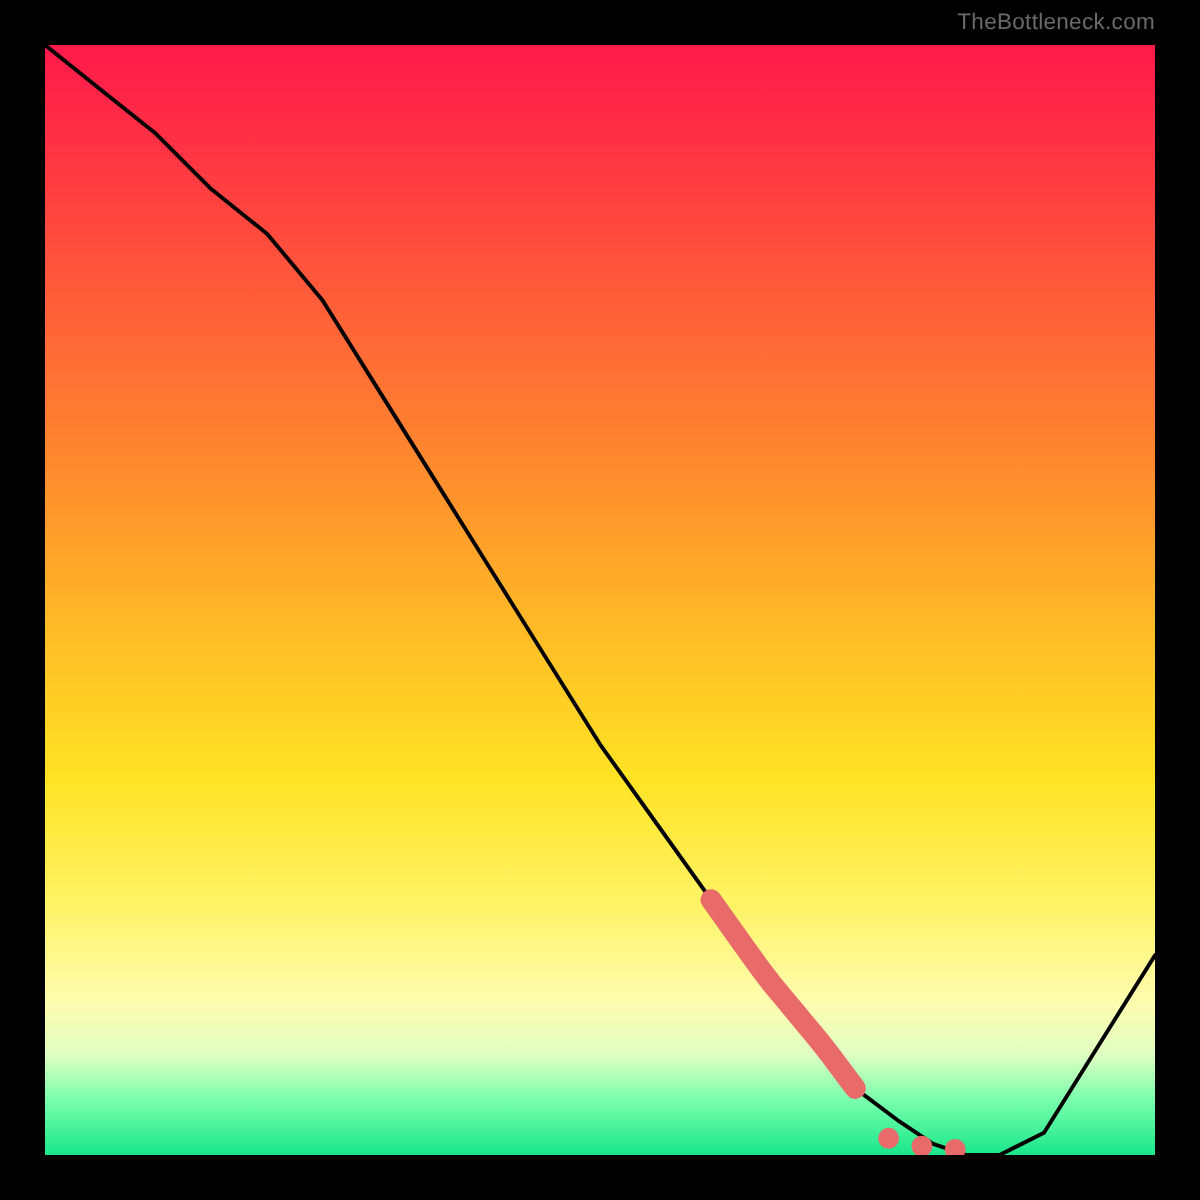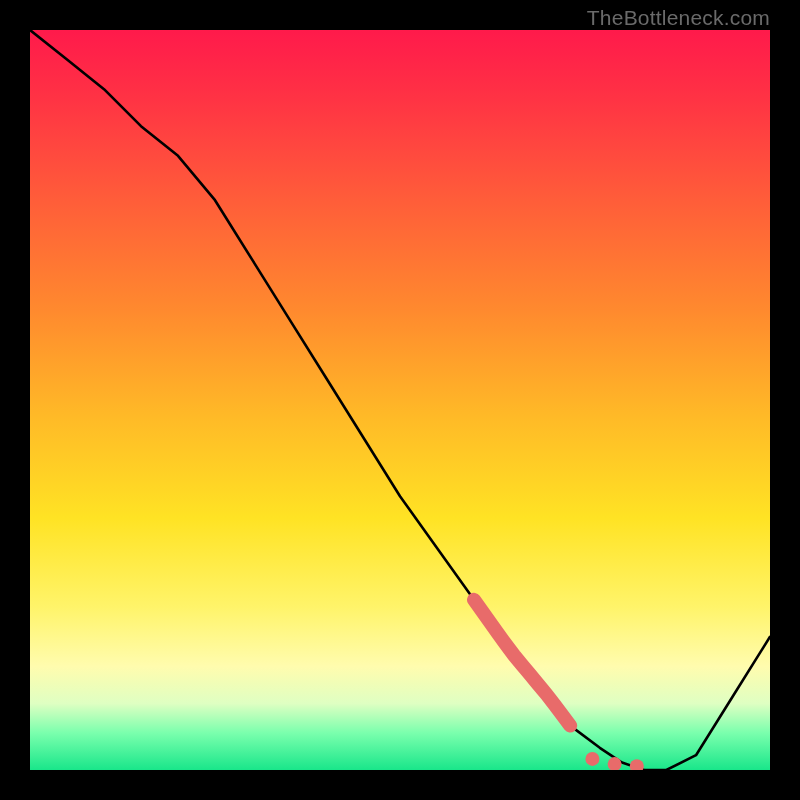--- a/index.html
+++ b/index.html
@@ -38,21 +38,21 @@
       #dfffc2 91%,
       #7affad 95%,
       #19e68a 100%
     );
   }
   .attrib {
     position: absolute;
     top: 6px;
     right: 30px;
     font-family: Arial, Helvetica, sans-serif;
-    font-size: 21px;
+    font-size: 15px;
     color: #6a6a6a;
     letter-spacing: 0.2px;
   }
   svg.curve {
     position: absolute;
     left: 0;
     top: 0;
     width: 740px;
     height: 740px;
   }

